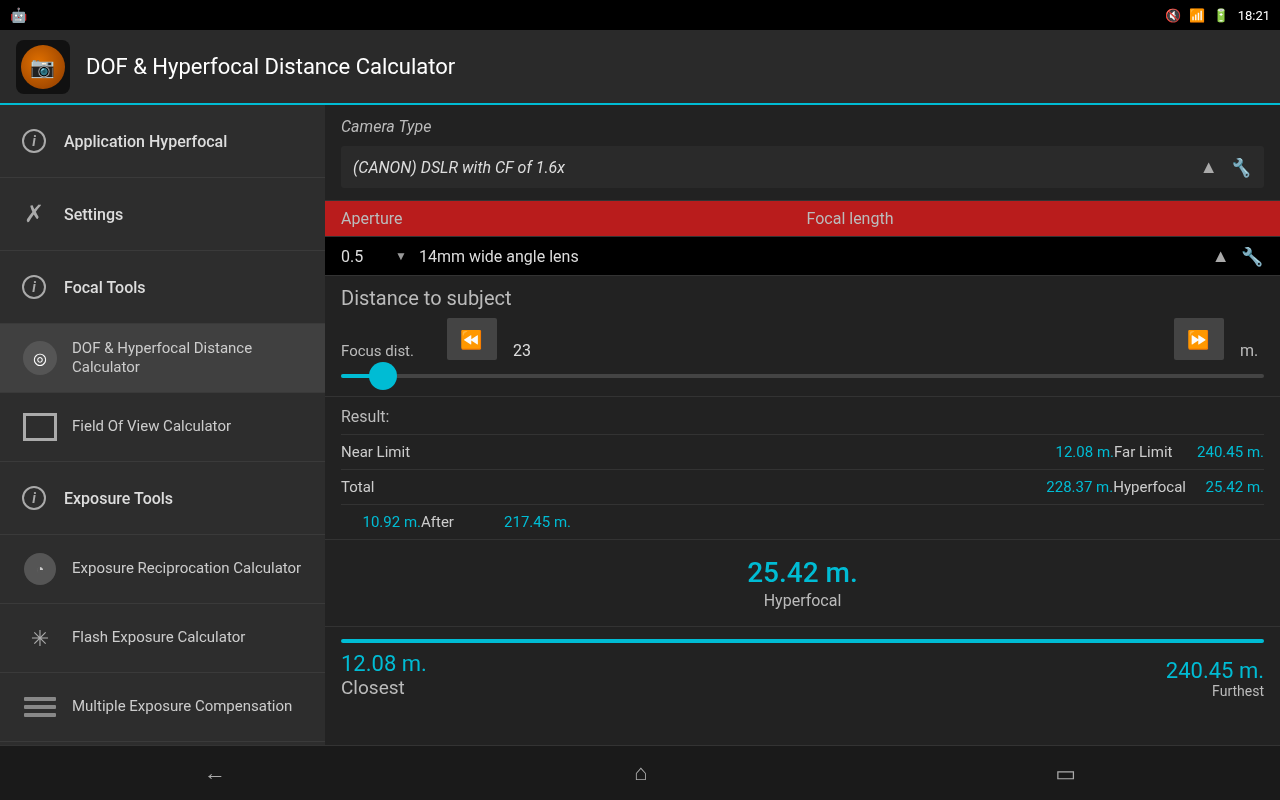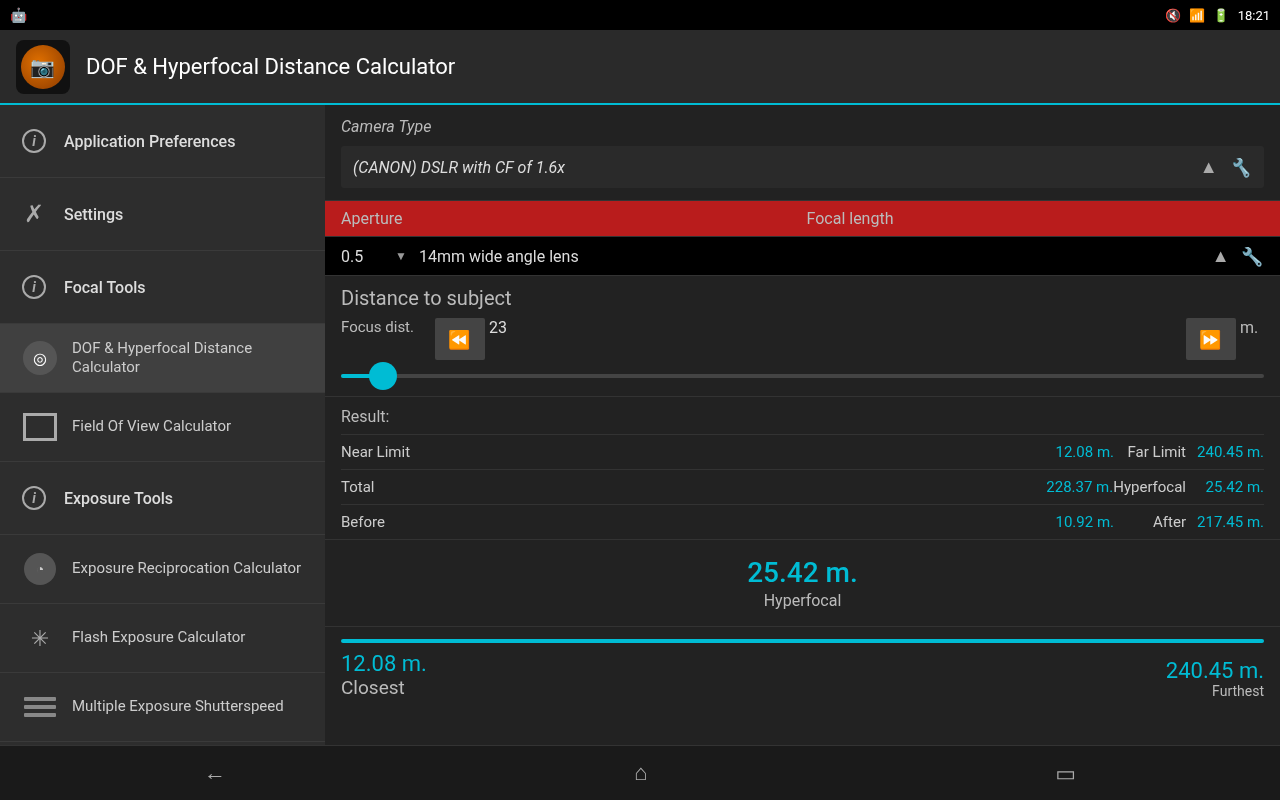--- a/index.html
+++ b/index.html
@@ -250,22 +250,22 @@
       padding: 10px 16px;
       border-bottom: 1px solid #333;
     }
     .distance-title {
       font-size: 20px;
       color: #bbb;
       margin-bottom: 8px;
     }
     .focus-row {
       display: flex;
-      align-items: flex-start;
-      gap: 4px;
+      align-items: flex-end;
+      gap: 16px;
       margin-bottom: 10px;
     }
     .focus-label {
       font-size: 15px;
       color: #bbb;
       min-width: 90px;
     }
     .btn-rewind {
       width: 50px;
       height: 42px;
@@ -355,21 +355,21 @@
     .result-value-cyan {
       font-size: 15px;
       color: #00bcd4;
       min-width: 80px;
       text-align: right;
     }
     .result-sublabel {
       font-size: 15px;
       color: #ccc;
       min-width: 80px;
-      text-align: right;
+      text-align: left;
       padding-right: 8px;
     }
     .result-subvalue-cyan {
       font-size: 15px;
       color: #00bcd4;
       min-width: 70px;
       text-align: right;
     }
 
     
@@ -535,21 +535,21 @@
 </div>
 
 <div id="main">
 
   <div id="sidebar">
 
     <div class="sidebar-section-header">
       <div class="sidebar-icon">
         <div class="info-circle">i</div>
       </div>
-      <span class="sidebar-section-label">Application Preferences</span>
+      <span class="sidebar-section-label">Application Hyperfocal</span>
     </div>
 
     <div class="sidebar-section-header">
       <div class="sidebar-icon">
         <span style="font-size: 24px; color: rgb(170, 170, 170);">✗</span>
       </div>
       <span class="sidebar-section-label">Settings</span>
     </div>
 
     <div class="sidebar-section-header">
@@ -597,21 +597,21 @@
     </div>
 
     <div class="sidebar-item">
       <div class="sidebar-item-icon">
         <div class="layers-icon">
           <div class="layer-line"></div>
           <div class="layer-line"></div>
           <div class="layer-line"></div>
         </div>
       </div>
-      <span class="sidebar-item-label">Multiple Exposure Shutterspeed</span>
+      <span class="sidebar-item-label">Multiple Exposure Compensation</span>
     </div>
 
     <div class="sidebar-item">
       <div class="sidebar-item-icon">
         <div class="minimal-icon">
           <span style="font-size:12px;color:#888;">⚙</span>
         </div>
       </div>
       <span class="sidebar-item-label">Minimal Shutterspeed</span>
     </div>
@@ -674,21 +674,20 @@
       </div>
 
       <div class="result-row">
         <span class="result-label">Total</span>
         <span class="result-value-cyan">228.37 m.</span>
         <span class="result-sublabel">Hyperfocal</span>
         <span class="result-subvalue-cyan">25.42 m.</span>
       </div>
 
       <div class="result-row">
-        <span class="result-label">Before</span>
         <span class="result-value-cyan">10.92 m.</span>
         <span class="result-sublabel">After</span>
         <span class="result-subvalue-cyan">217.45 m.</span>
       </div>
     </div>
 
     <div class="hyperfocal-display">
       <div class="hyperfocal-value">25.42 m.</div>
       <div class="hyperfocal-label">Hyperfocal</div>
     </div>

